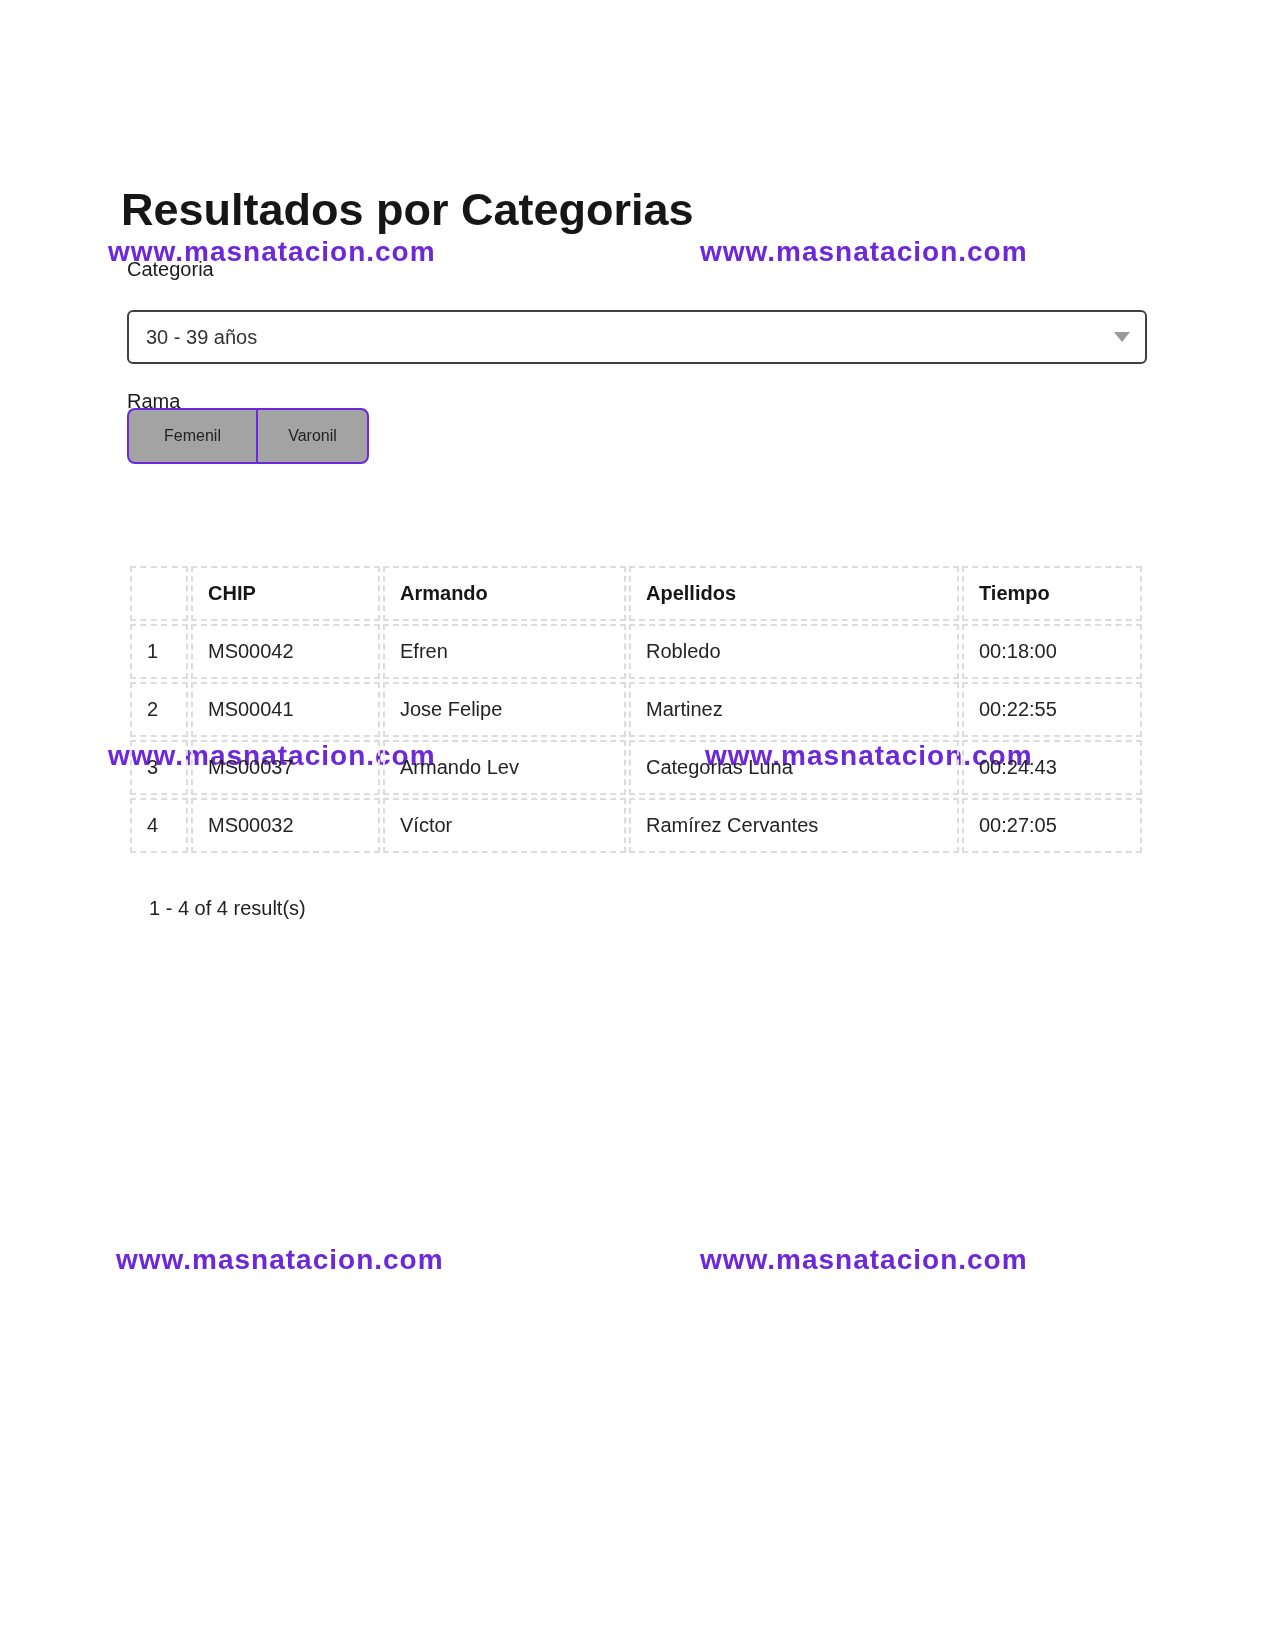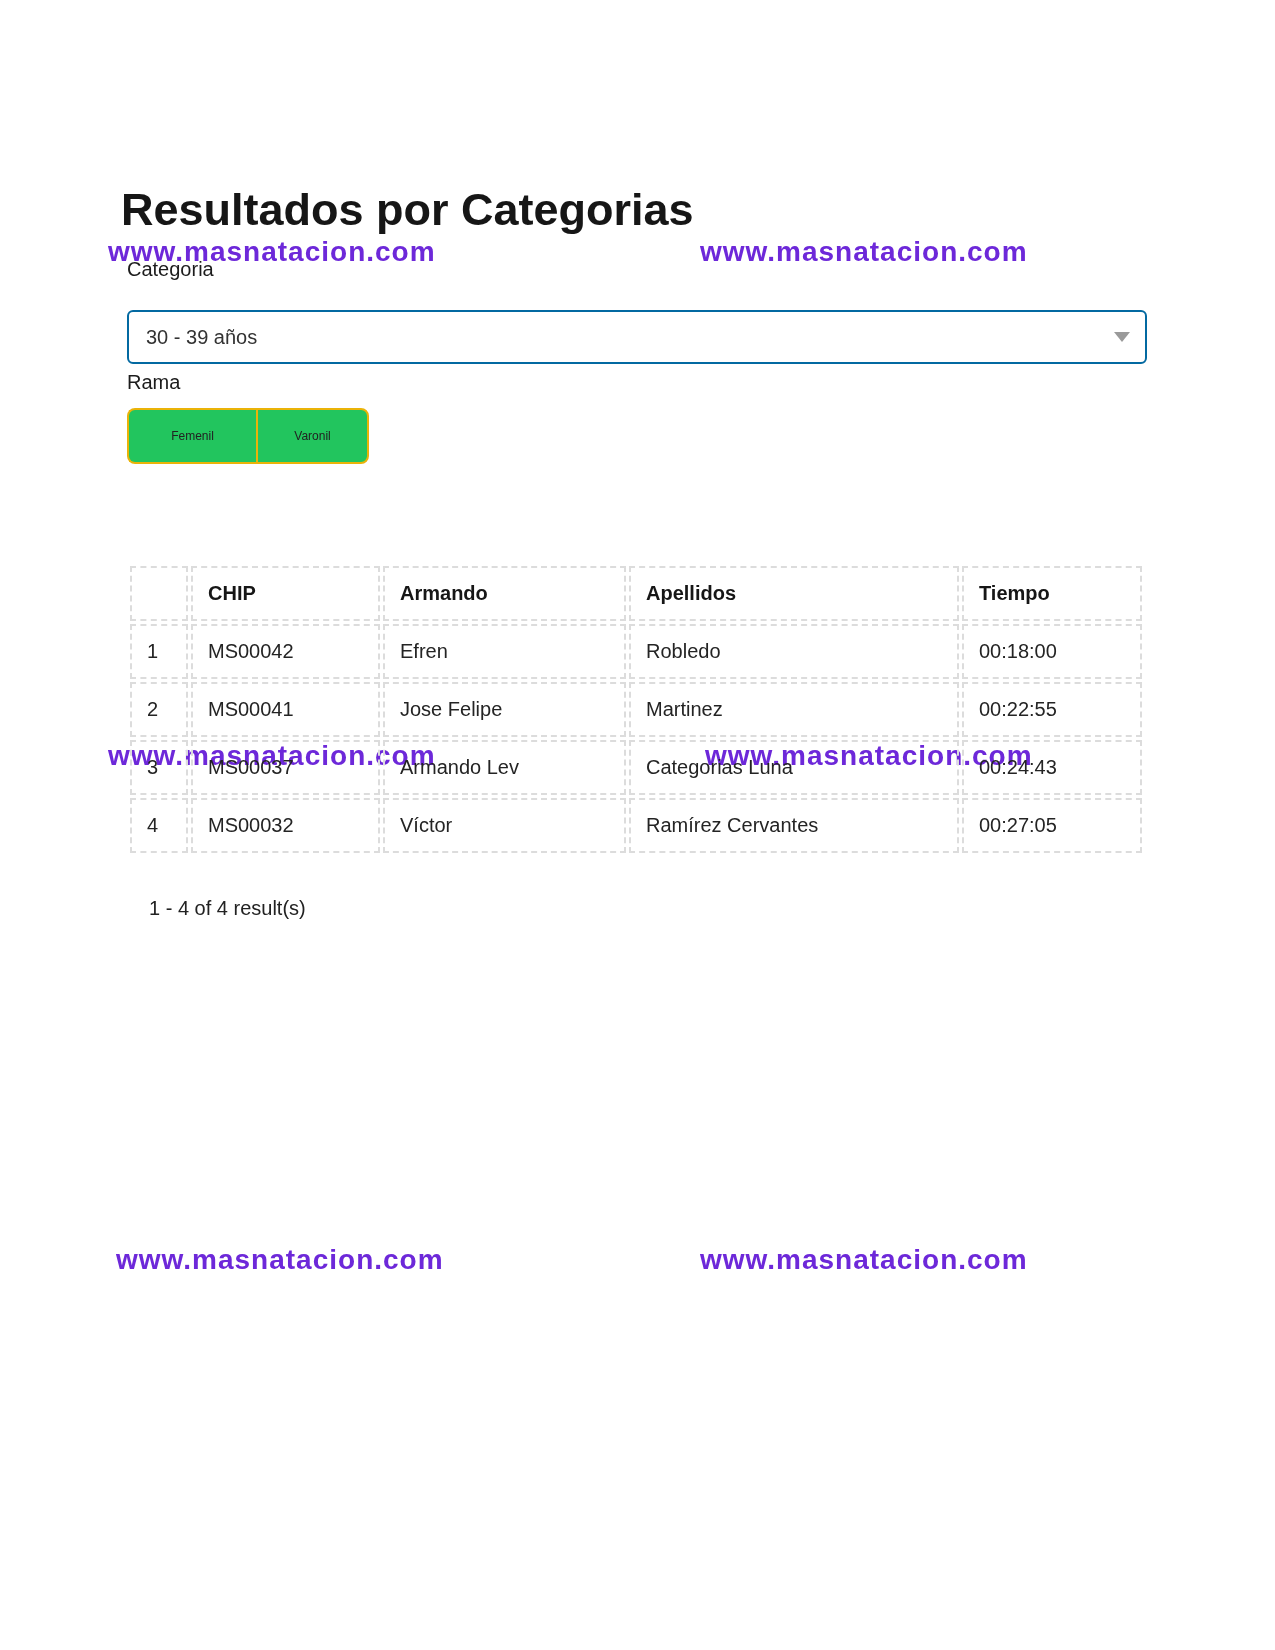--- a/index.html
+++ b/index.html
@@ -32,44 +32,44 @@
   .title {
     position:absolute; left:119px; top:184px; margin:2px;
     font-size:45px; font-weight:700; color:#161616;
     z-index:1; line-height:1.05;
   }
   .field-label {
     position:absolute; left:127px;
     font-size:20px; font-weight:400; color:#1c1c1c; z-index:1;
   }
   .cat-label {top:258px;}
-  .rama-label {top:371px;}
+  .rama-label {top:390px;}
 
   .select {
     position:absolute; left:127px; top:310px;
     width:1020px; height:54px; box-sizing:border-box;
-    border:2px solid #0369a1; border-radius:6px;
+    border:2px solid #404040; border-radius:6px;
     background:#ffffff; z-index:1;
     display:flex; align-items:center; padding:0 40px 0 17px;
     cursor:pointer;
   }
   .select-value { font-size:20px; color:#333333; }
   .caret {
     position:absolute; right:15px; top:50%;
     transform:translateY(-50%);
     width:0; height:0;
     border-left:8px solid transparent;
     border-right:8px solid transparent;
     border-top:10px solid #9a9a9a;
   }
 
   .btn-group { position:absolute; left:127px; top:408px; display:flex; z-index:1; }
   .btn {
-    height:56px; background:#22c55e; border:2px solid #eab308;
-    font-size:12px; color:#222222; font-family:inherit;
+    height:56px; background:#a3a3a3; border:2px solid #6d28d9;
+    font-size:16px; color:#222222; font-family:inherit;
     box-sizing:border-box; cursor:pointer; padding:0;
   }
   .btn-femenil { width:129px; border-radius:8px 0 0 8px; border-right:none; }
   .btn-varonil { width:113px; border-radius:0 8px 8px 0; }
 
   table.results {
     position:absolute; left:127px; top:563px;
     width:1018px; z-index:1;
     border-collapse:separate; border-spacing:3px;
     table-layout:fixed;

